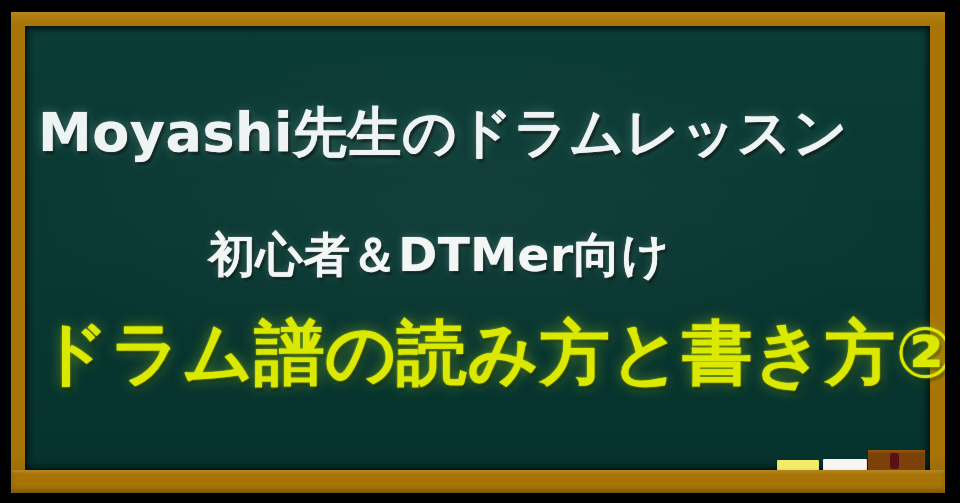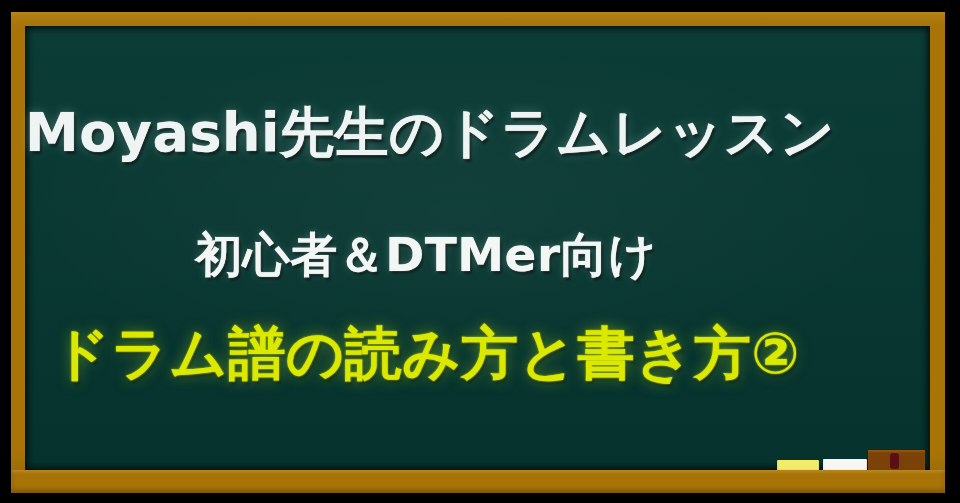--- a/index.html
+++ b/index.html
@@ -103,20 +103,21 @@
 
   .line {
     position: absolute;
     left: 0;
     width: 802px;
     text-align: center;
     white-space: nowrap;
     font-family: "DejaVu Sans", "Liberation Sans", sans-serif;
     font-weight: 700;
     letter-spacing: 0.5px;
+    padding-left: 13px;
   }
 
   .title-line {
     top: 76px;
     font-size: 54px;
     line-height: 62px;
     color: #eef4f3;
     text-shadow:
       0 0 1px rgba(255,255,255,0.85),
       2px 3px 3px rgba(0,0,0,0.55),
@@ -130,21 +131,21 @@
     color: #f2f7f6;
     letter-spacing: 0.5px;
     text-shadow:
       0 0 1px rgba(255,255,255,0.8),
       2px 3px 3px rgba(0,0,0,0.5),
       0 0 9px rgba(190,225,220,0.25);
   }
 
   .headline-line {
     top: 294px;
-    font-size: 57px;
+    font-size: 70px;
     line-height: 66px;
     color: #dbe800;
     letter-spacing: 0.5px;
     text-shadow:
       0 0 2px rgba(219,232,0,0.95),
       0 0 14px rgba(150,200,30,0.55),
       2px 3px 3px rgba(0,0,0,0.45);
   }
 
   

